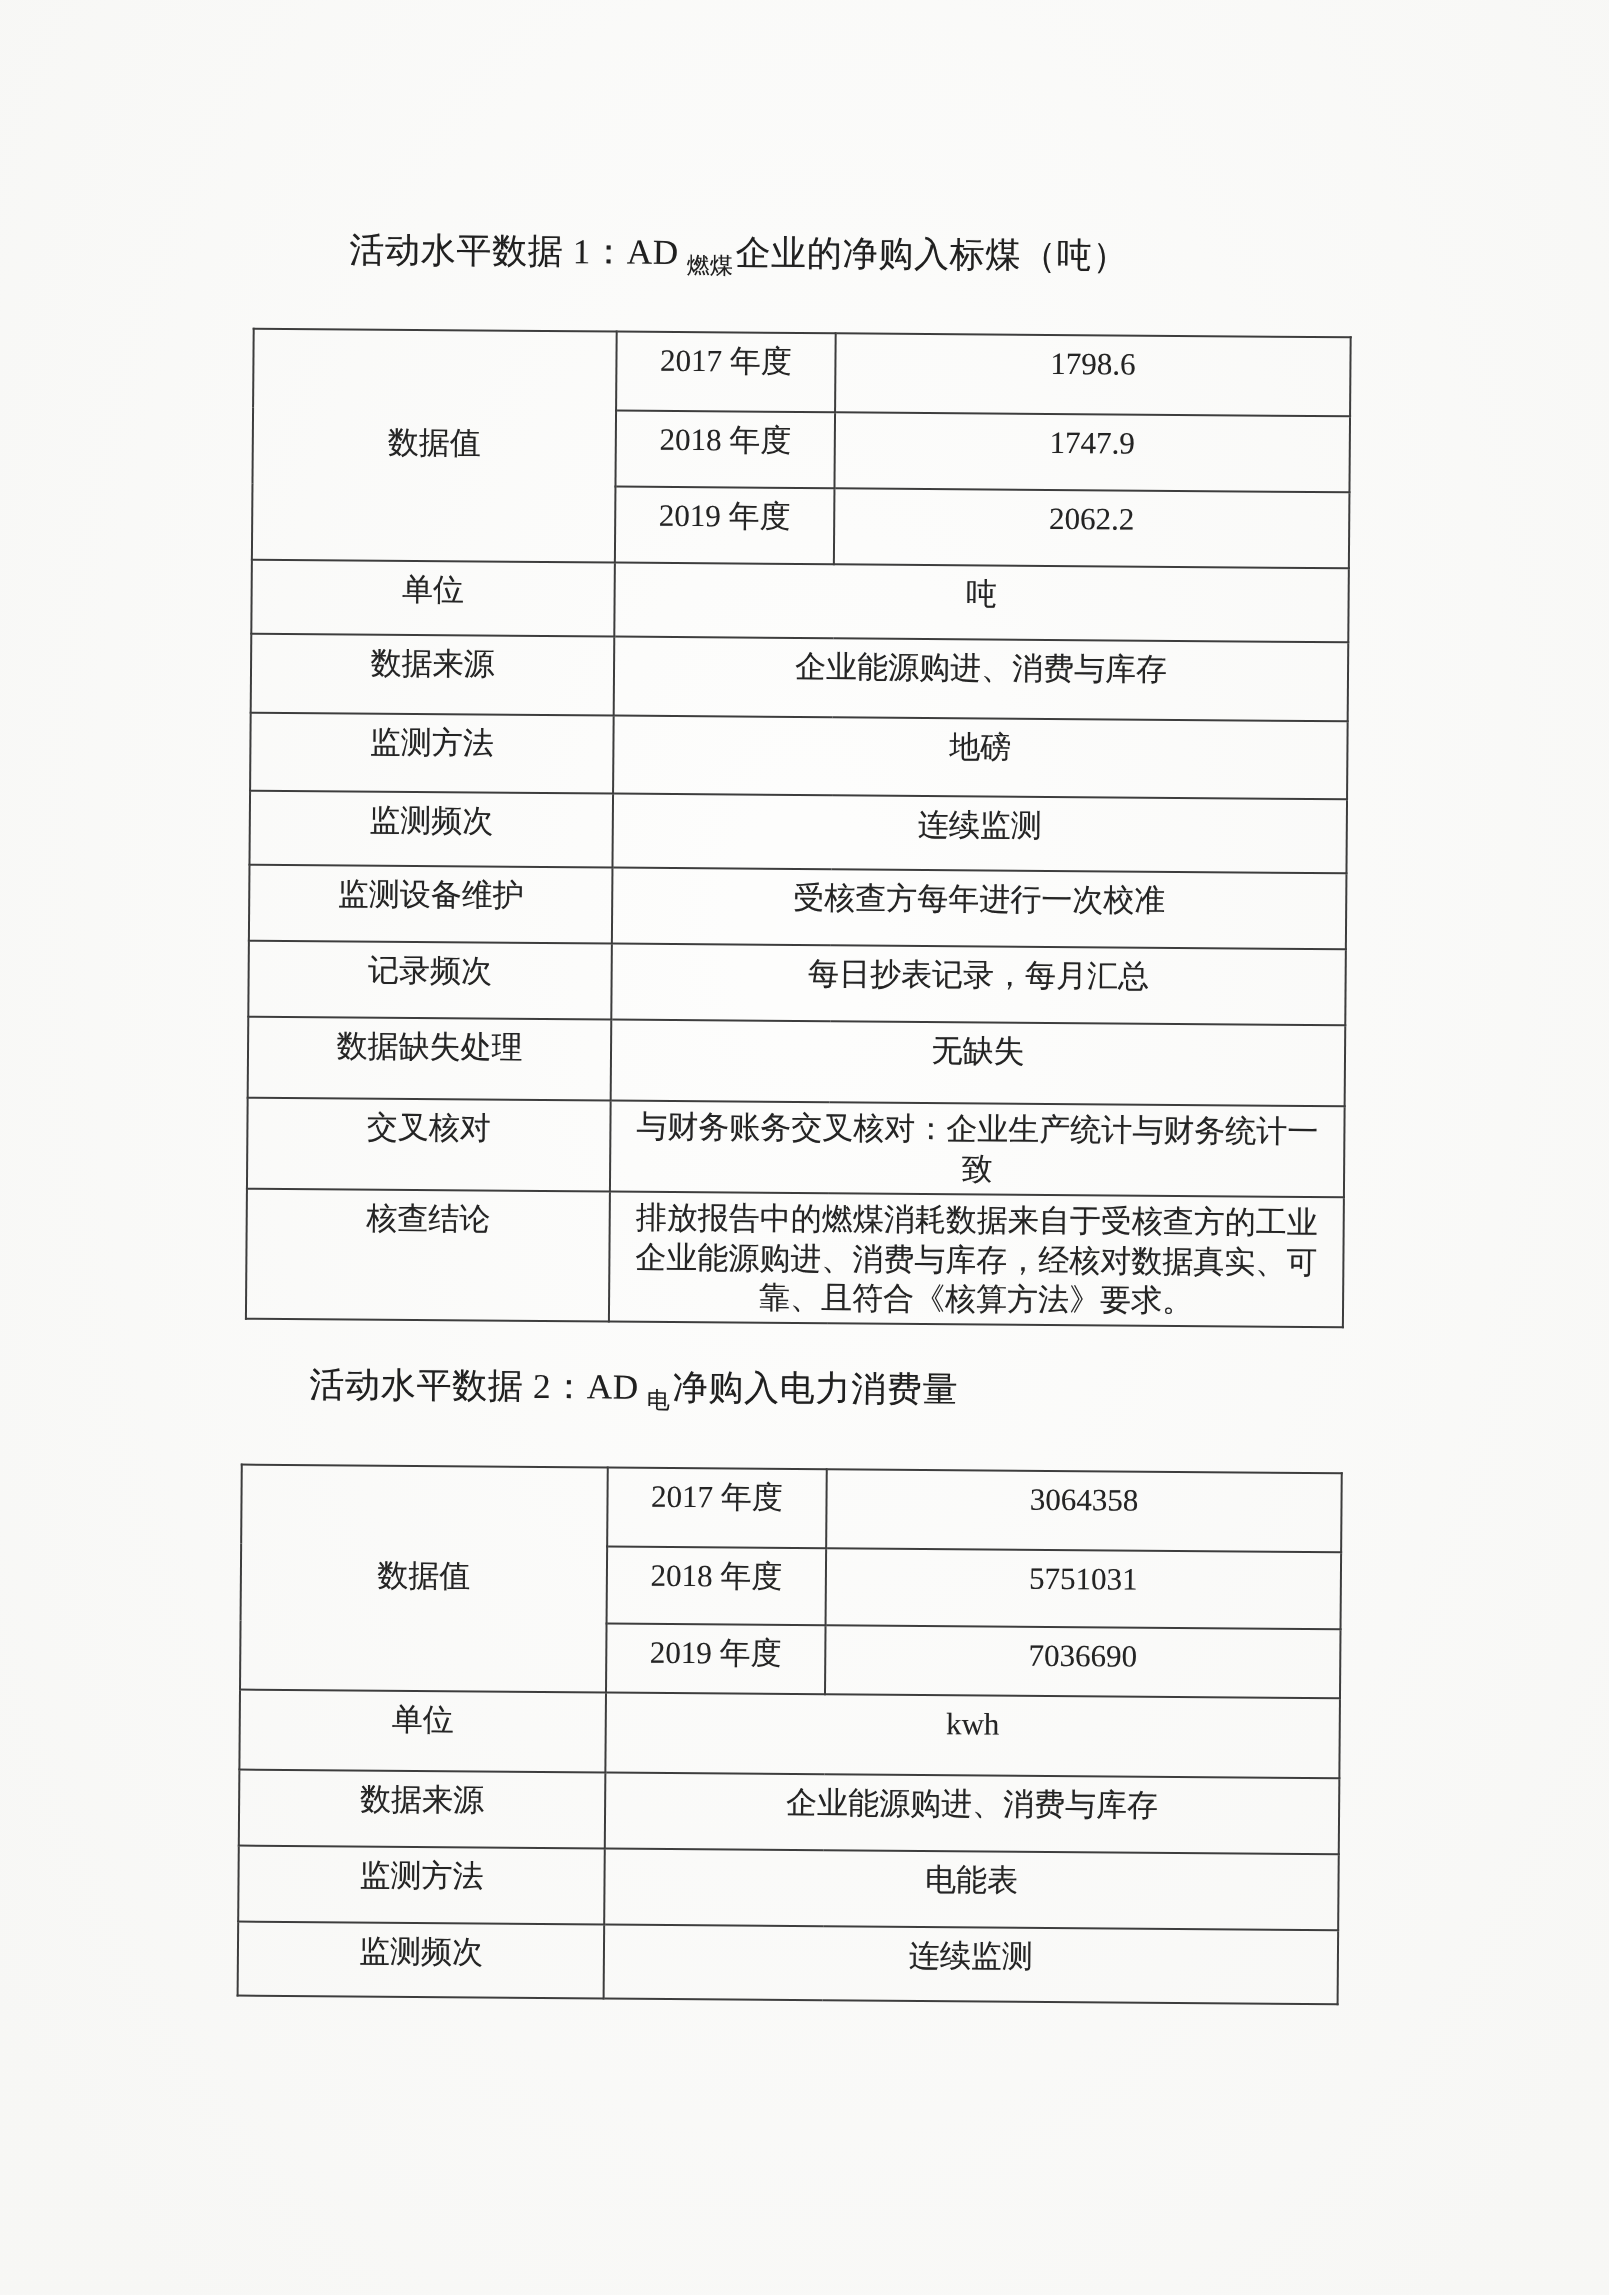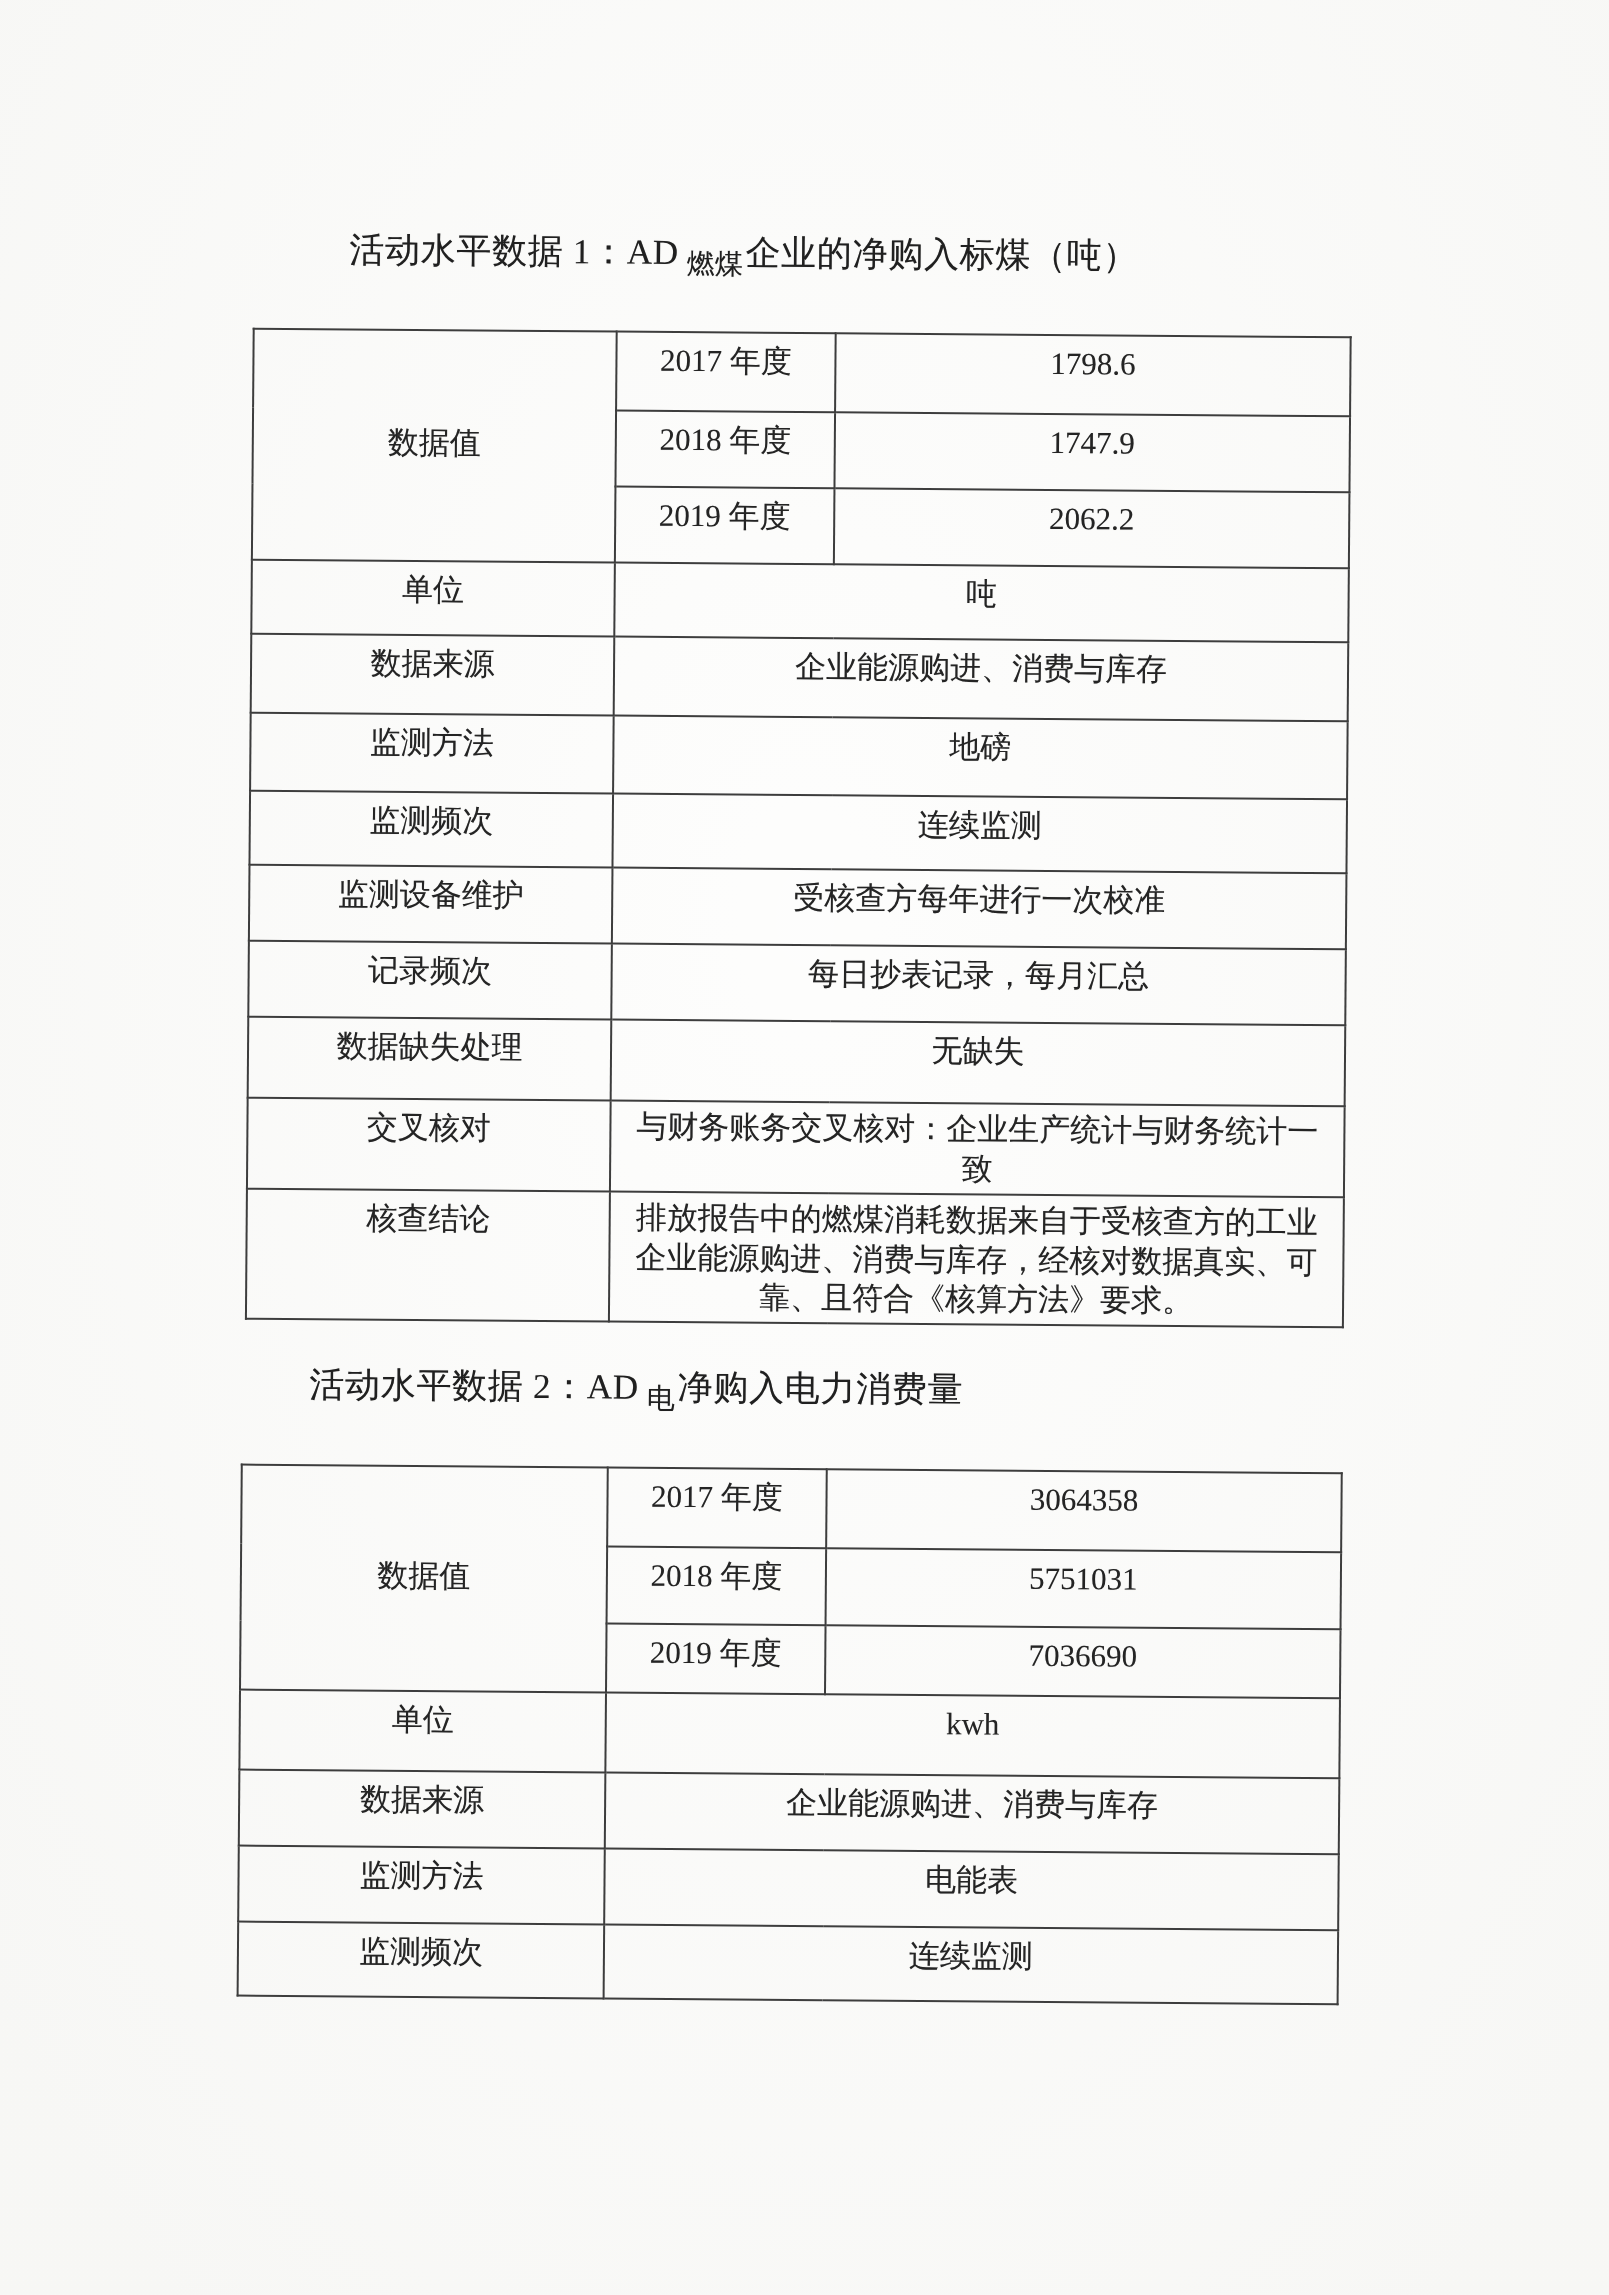--- a/index.html
+++ b/index.html
@@ -19,21 +19,21 @@
   .skew{position:absolute;inset:0;transform:rotate(0.45deg);transform-origin:802px 802px;}
   .title{
     position:absolute;
     font-size:35px;line-height:1.15;
     color:#202020;
     letter-spacing:0.7px;
     white-space:nowrap;
     text-shadow:0 0 0.7px rgba(0,0,0,.35);
   }
   .title .ts{
-    font-size:28px;
+    font-size:23px;
     vertical-align:-9.4px;
     margin:0 2.7px 0 8px;
     letter-spacing:0;
   }
   table.dt{
     position:absolute;
     border-collapse:collapse;
     table-layout:fixed;
     background:transparent;
   }

